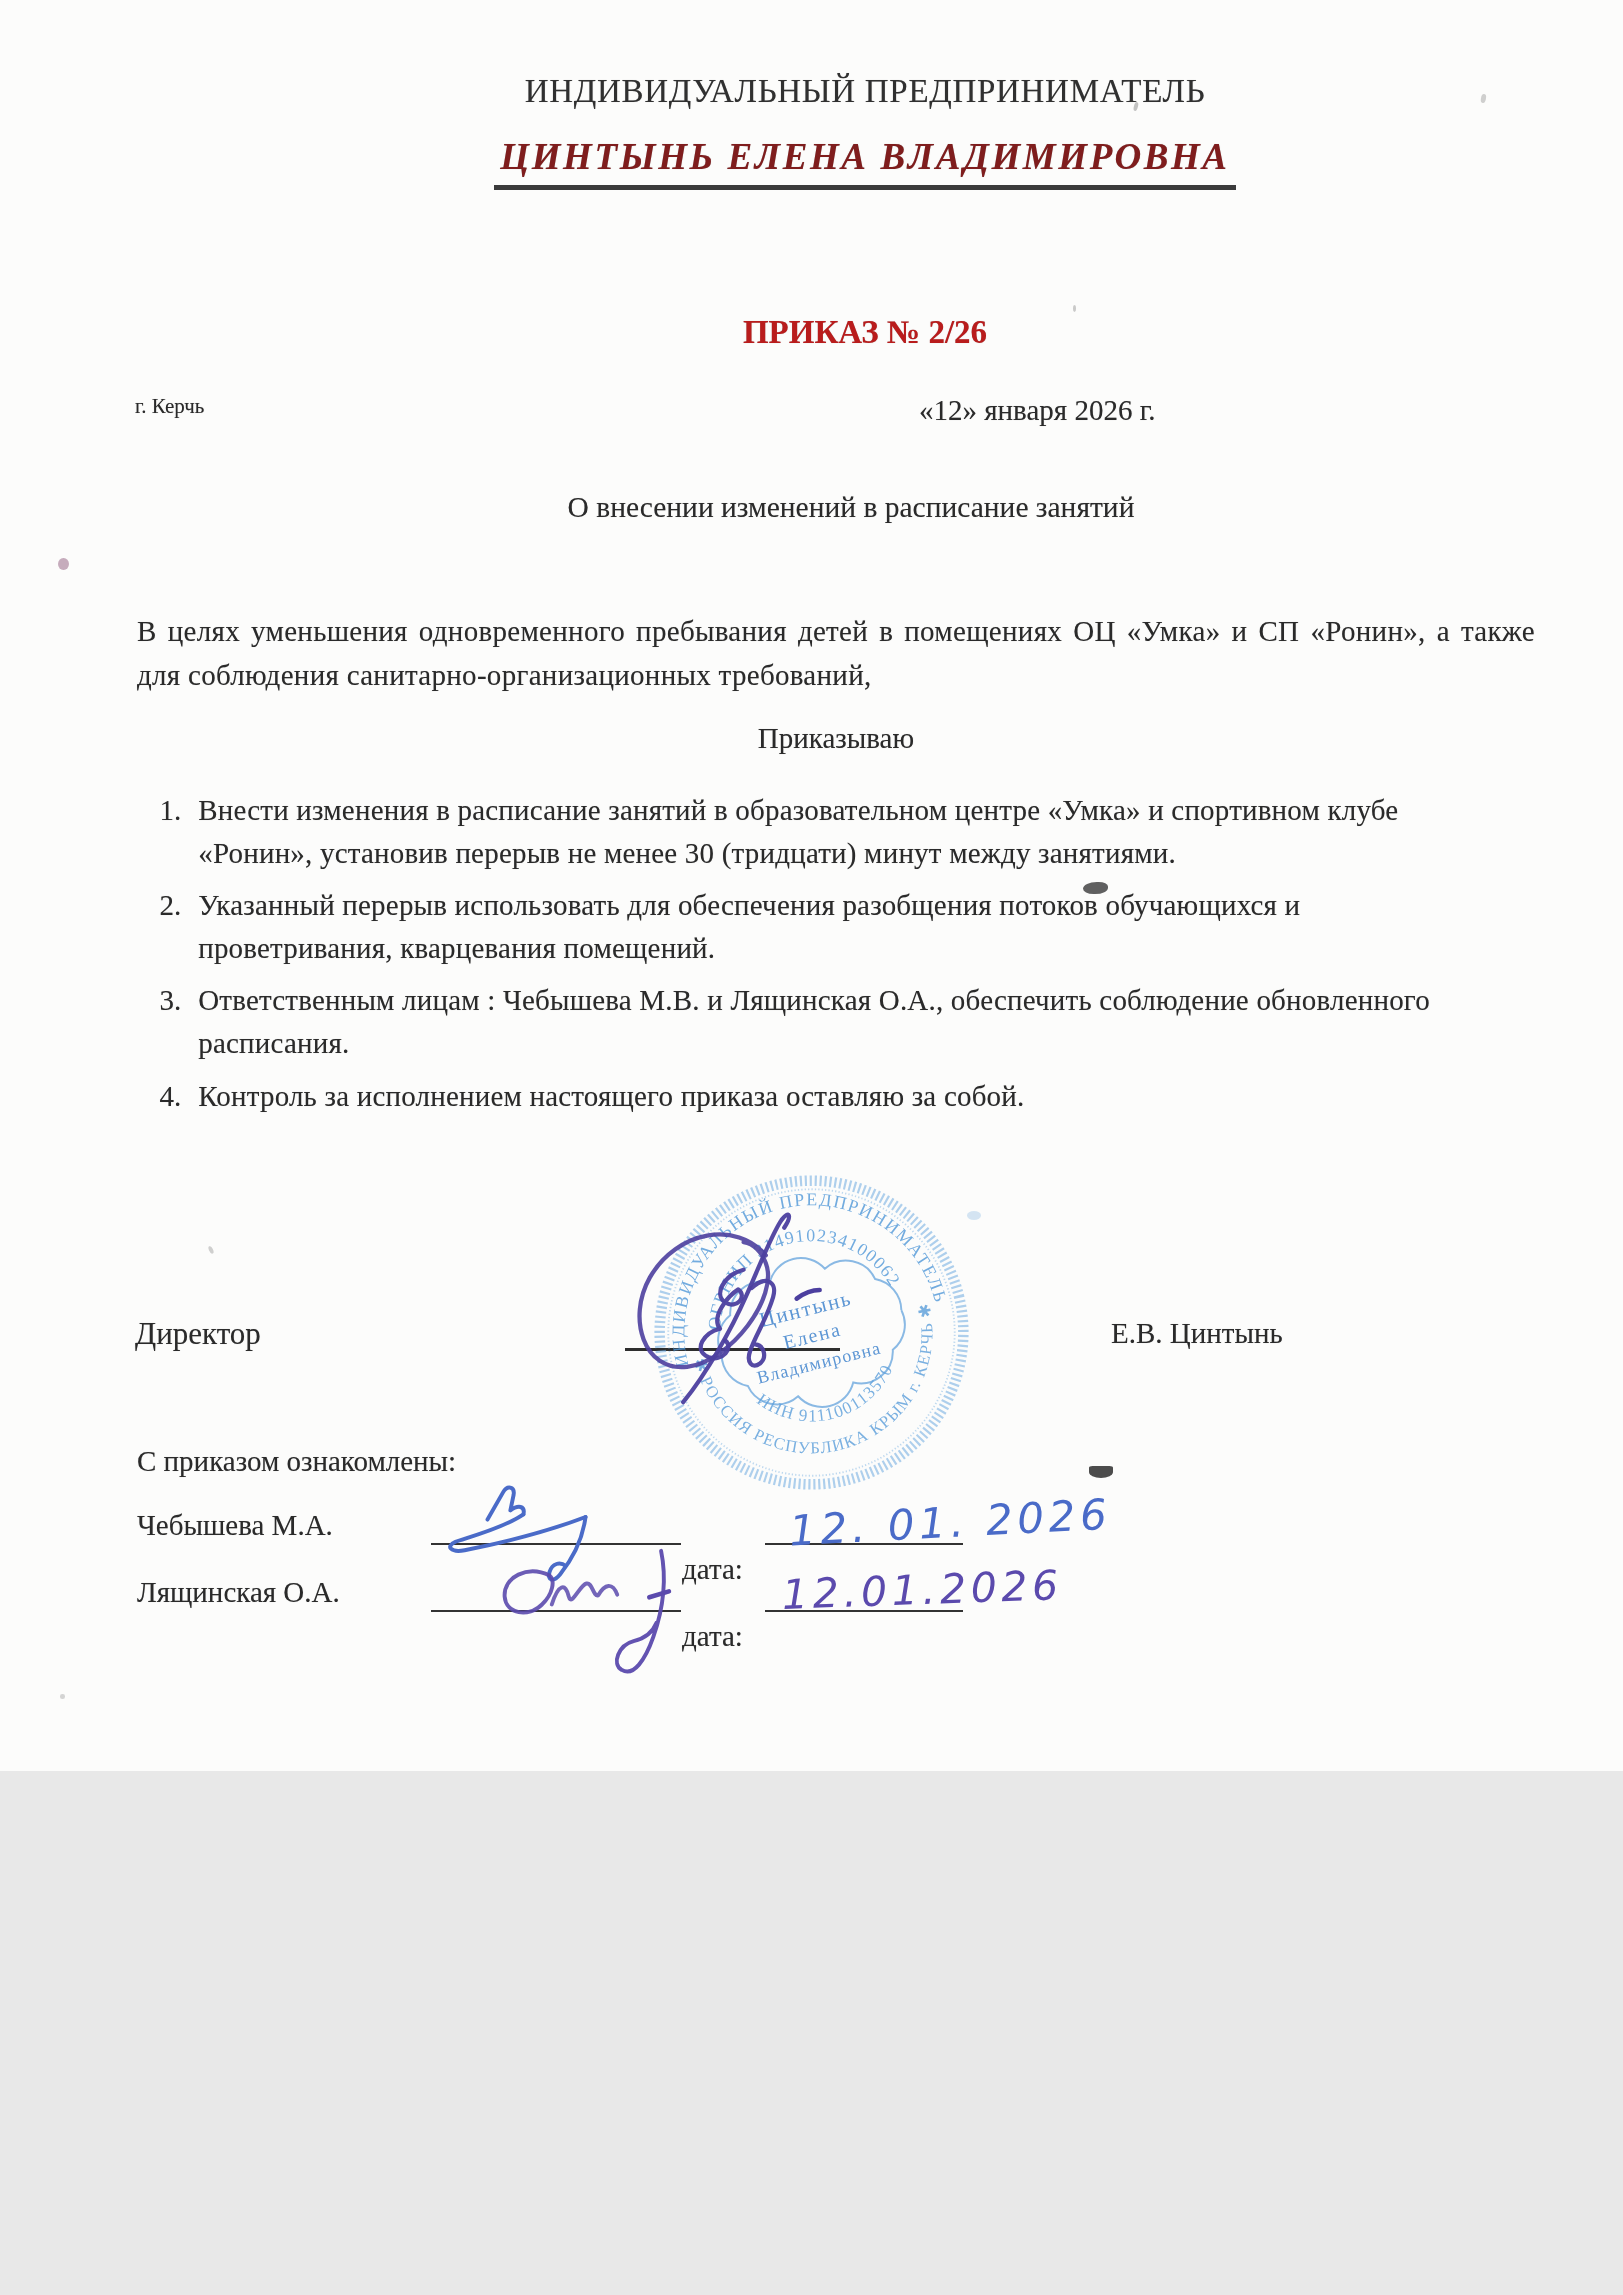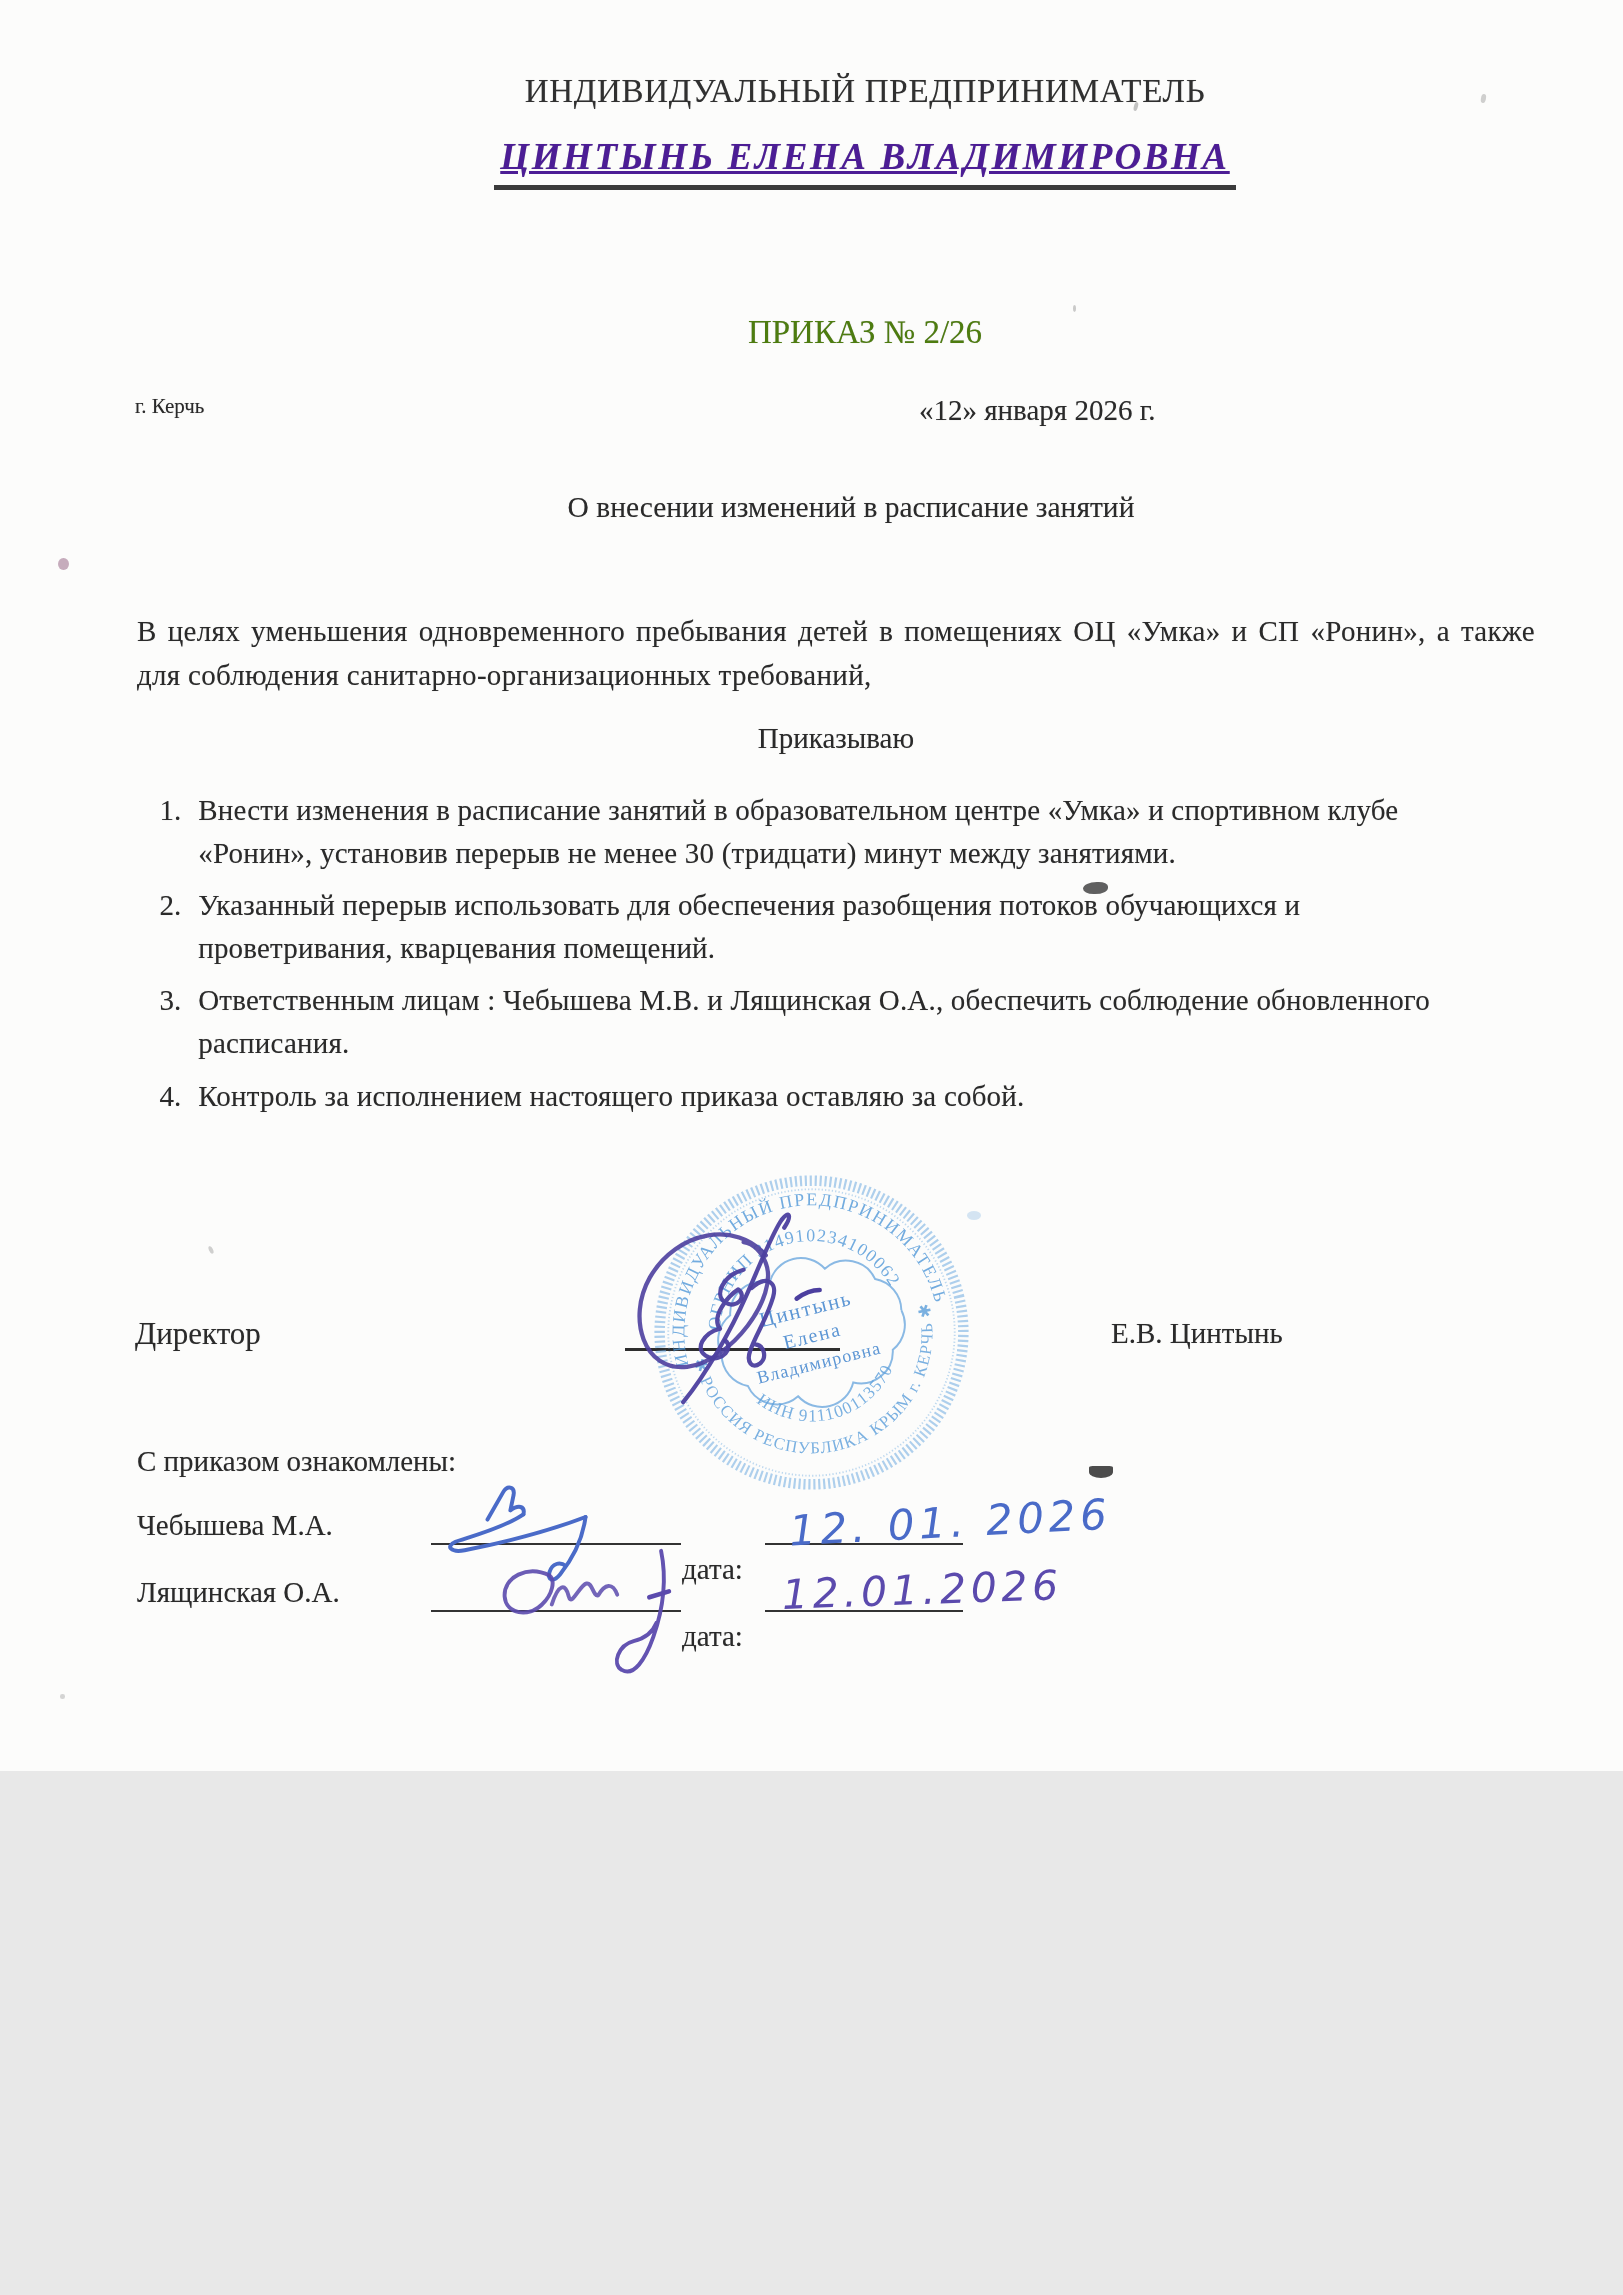--- a/index.html
+++ b/index.html
@@ -16,24 +16,23 @@
   .abs{position:absolute;}
   .center{text-align:center;}
   .scan-soft{text-shadow:0 0 0.7px rgba(40,40,40,.35);}
   .org-type{left:107px;width:1516px;top:73px;font-size:33px;letter-spacing:0.7px;color:#303030;}
   .org-name-wrap{left:107px;width:1516px;top:135px;}
   .org-name{
     display:inline-block;
     font-size:37px;font-weight:bold;font-style:italic;letter-spacing:2.6px;
     padding:0 6.5px 6.5px 6.5px;
     border-bottom:5.9px solid #3b3b3b;
-    color:#4c1d95;
-    text-decoration:underline;
+    color:#7f1d1d;
   }
-  .order-title{left:107px;width:1516px;top:314px;font-size:33px;color:#4d7c0f;}
+  .order-title{left:107px;width:1516px;top:314px;font-size:33px;color:#b91c1c;font-weight:bold;}
   .meta-city{left:135px;top:394px;font-size:21px;}
   .meta-date{left:919px;top:394px;font-size:29px;}
   .subject{left:72px;width:1558px;top:491px;font-size:29.5px;}
   .preamble{left:137px;width:1398px;top:609px;font-size:29px;line-height:44px;text-align:justify;letter-spacing:0.3px;}
   .rezword{left:0;width:1672px;top:722px;font-size:29px;}
   ol.items{left:143px;top:789px;width:1270px;margin:0;padding-left:46px;font-size:29px;line-height:43px;letter-spacing:0.2px;}
   ol.items li{margin-bottom:9.2px;padding-left:9.2px;}
   .director-label{left:135px;top:1316px;font-size:31px;}
   .signer-name{left:1111px;top:1317px;font-size:29px;}
   .sig-line{background:#2e2e2e;height:2.6px;}

